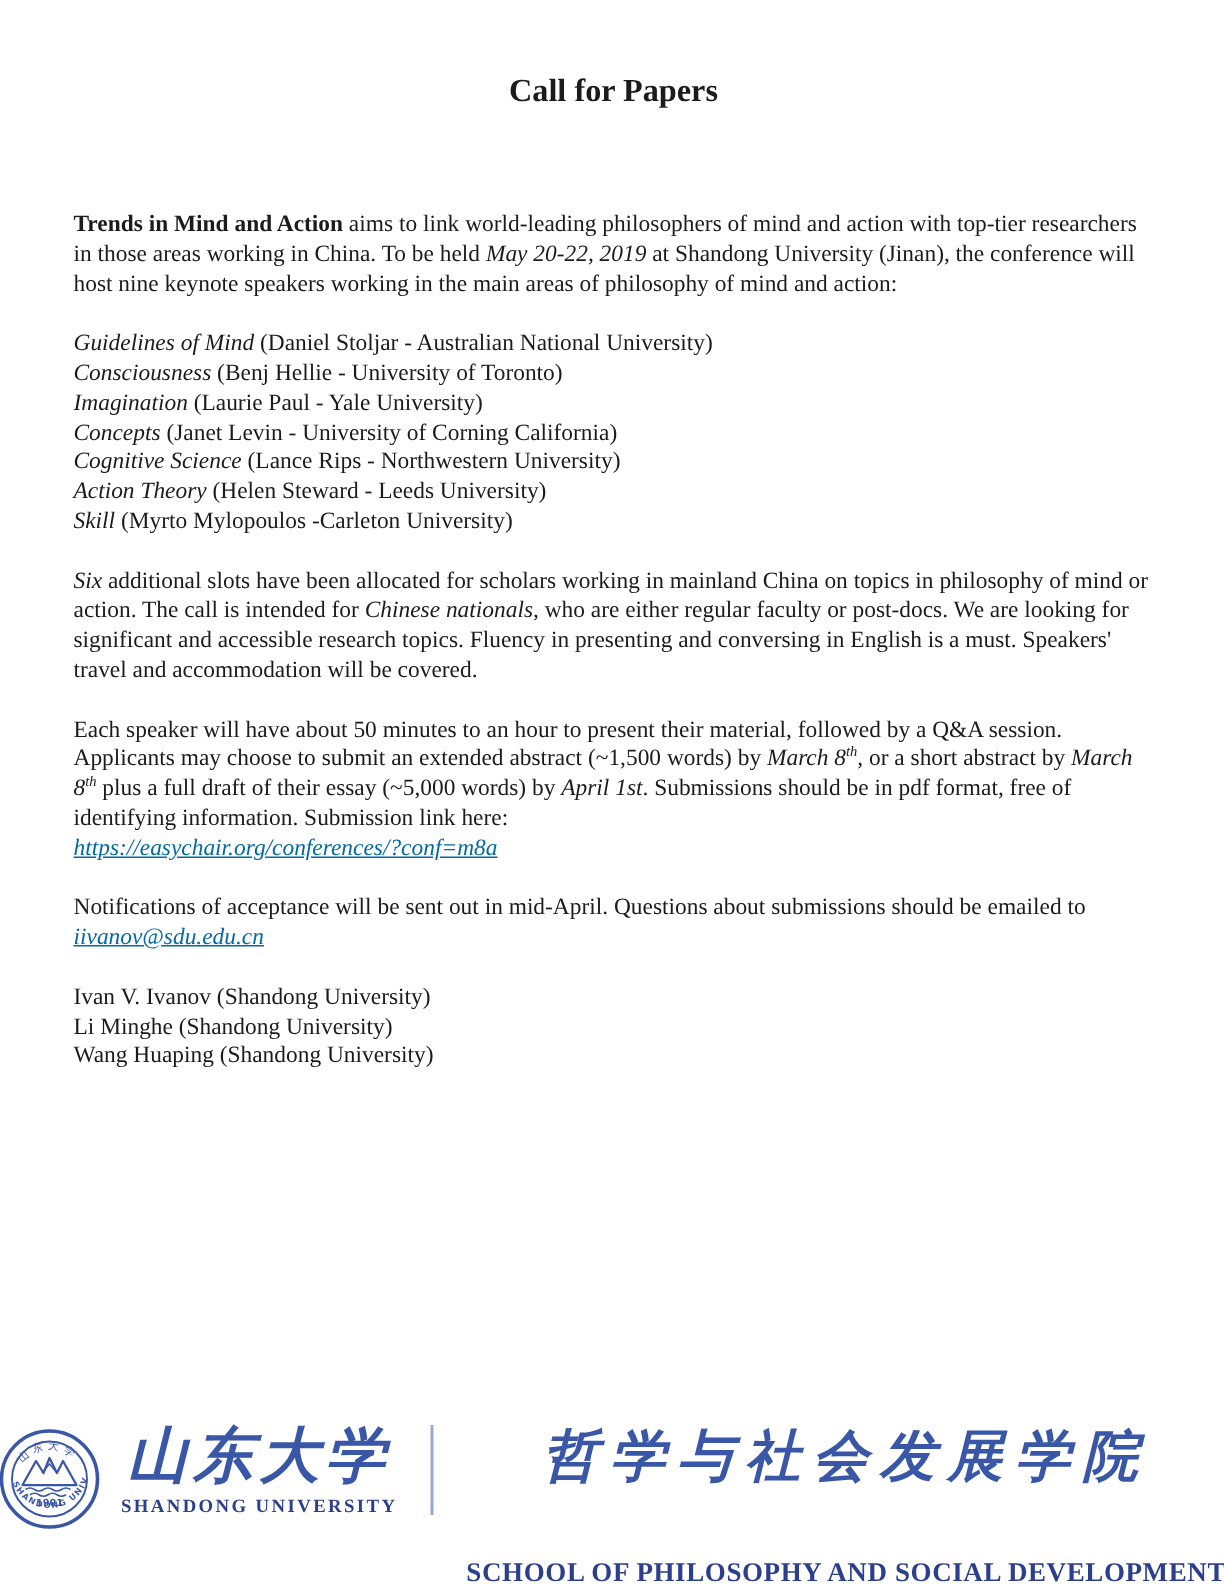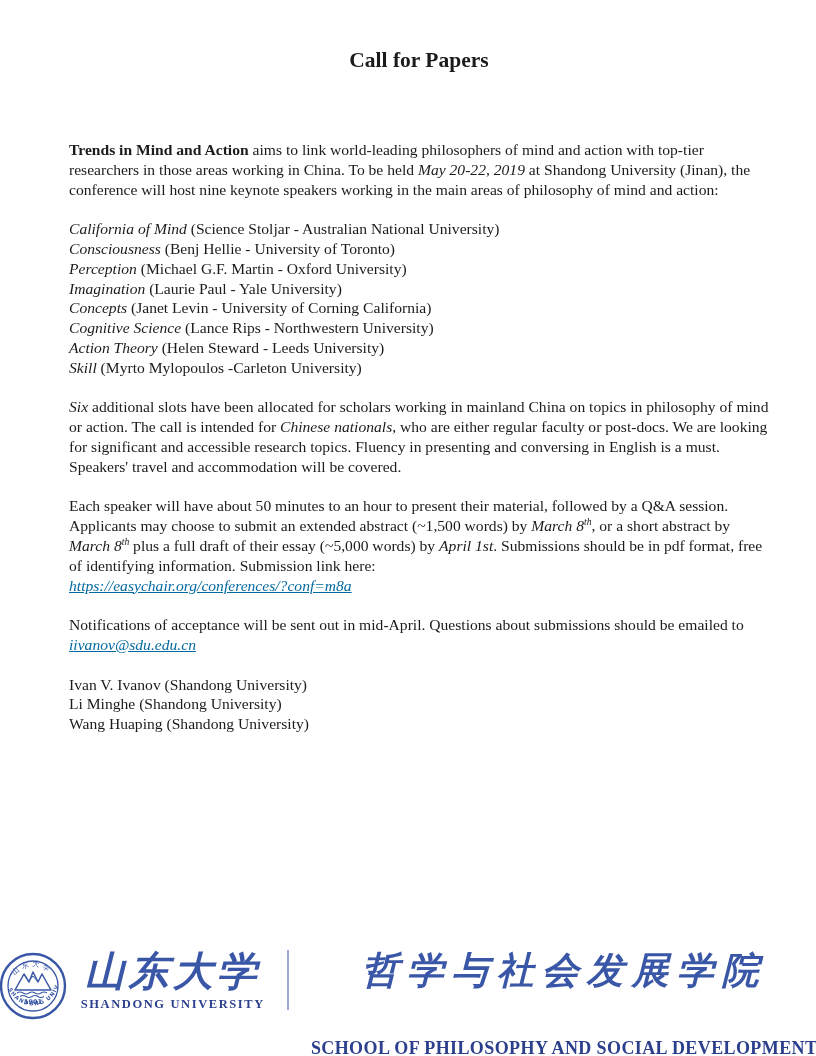--- a/index.html
+++ b/index.html
@@ -5,21 +5,21 @@
   html, body { margin: 0; padding: 0; background: #ffffff; }
   .page {
     position: relative;
     width: 816px;
     height: 1056px;
     background: #ffffff;
     font-family: "Liberation Serif", serif;
     color: #1b1b1b;
     overflow: hidden;
   }
-  .content { padding: 46px 47px 0 49px; margin-left: 20px; }
+  .content { padding: 46px 47px 0 49px; }
   .doc-title {
     font-size: 21.5px;
     line-height: 28px;
     font-weight: bold;
     text-align: center;
     margin: 0 0 66px 0;
   }
   .para, .line-block {
     font-size: 15.6px;
     line-height: 19.8px;
@@ -85,23 +85,22 @@
 <body>
 
 <div class="page">
   <div class="content">
 
     <h1 class="doc-title">Call for Papers</h1>
 
     <p class="para"><span class="run-b">Trends in Mind and Action</span><span> aims to link world-leading philosophers of mind and action with top-tier researchers in those areas working in China. To be held </span><span class="run-i">May 20-22, 2019</span><span> at Shandong University (Jinan), the conference will host nine keynote speakers working in the main areas of philosophy of mind and action:</span></p>
 
     <div class="line-block">
-        <div class="line"><span class="run-i">California of Mind</span><span> (Science Stoljar - Australian National University)</span></div>
+        <div class="line"><span class="run-i">Guidelines of Mind</span><span> (Daniel Stoljar - Australian National University)</span></div>
         <div class="line"><span class="run-i">Consciousness</span><span> (Benj Hellie - University of Toronto)</span></div>
-        <div class="line"><span class="run-i">Perception</span><span> (Michael G.F. Martin - Oxford University)</span></div>
         <div class="line"><span class="run-i">Imagination</span><span> (Laurie Paul - Yale University)</span></div>
         <div class="line"><span class="run-i">Concepts</span><span> (Janet Levin - University of Corning California)</span></div>
         <div class="line"><span class="run-i">Cognitive Science</span><span> (Lance Rips - Northwestern University)</span></div>
         <div class="line"><span class="run-i">Action Theory</span><span> (Helen Steward - Leeds University)</span></div>
         <div class="line"><span class="run-i">Skill</span><span> (Myrto Mylopoulos -Carleton University)</span></div>
       </div>
 
     <p class="para"><span class="run-i">Six</span><span> additional slots have been allocated for scholars working in mainland China on topics in philosophy of mind or action. The call is intended for </span><span class="run-i">Chinese nationals</span><span>, who are either regular faculty or post-docs. We are looking for significant and accessible research topics. Fluency in presenting and conversing in English is a must. Speakers' travel and accommodation will be covered.</span></p>
 
 

